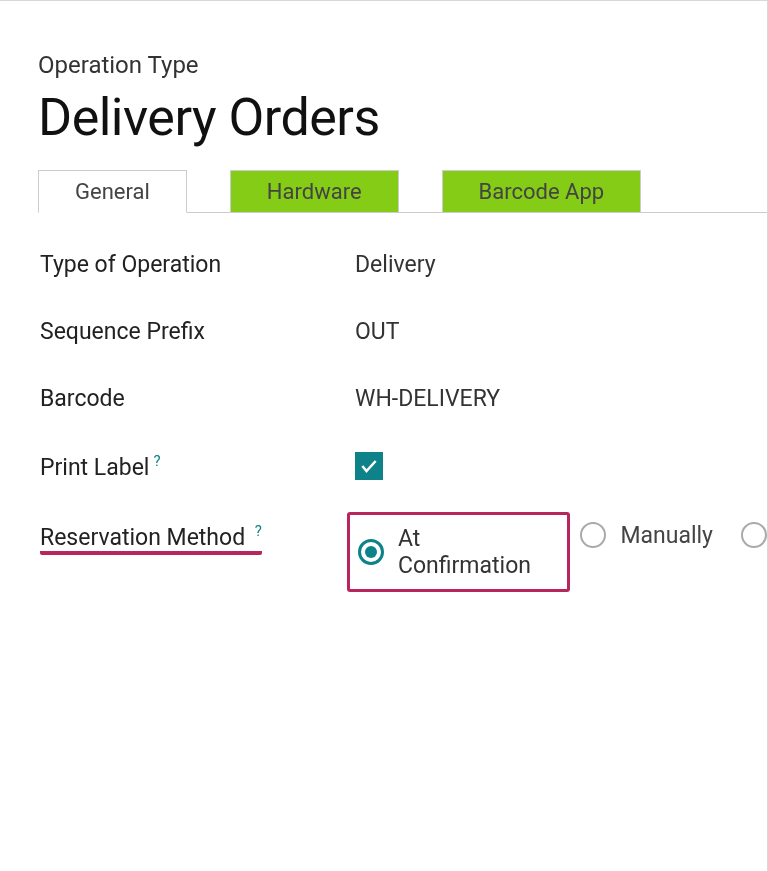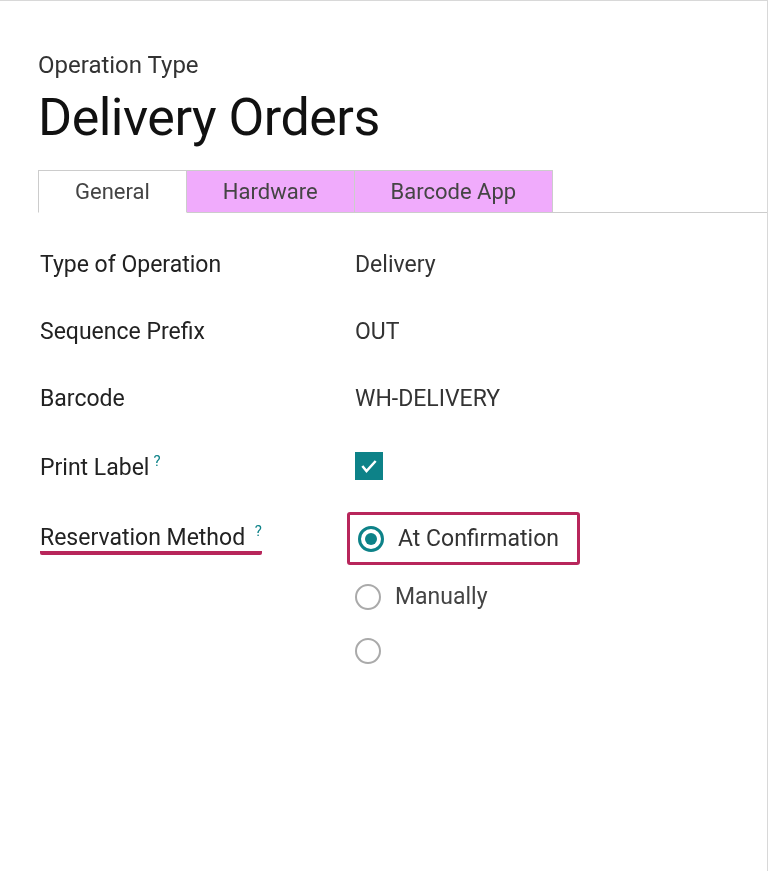--- a/index.html
+++ b/index.html
@@ -45,21 +45,22 @@
       margin-right: -1px;
       position: relative;
     }
     .tab.active {
       background: #fff;
       border-bottom: 1px solid #fff;
       margin-bottom: -1px;
       z-index: 1;
     }
     .tab:not(.active) {
-      background: #f0abfc;
+      background: #84cc16;
+      margin-left: 44px;
     }
     .form {
       padding-left: 2px;
     }
     .row {
       display: flex;
       align-items: flex-start;
       margin-bottom: 40px;
     }
     .label {
@@ -93,26 +94,25 @@
     }
     .checkbox svg {
       width: 20px;
       height: 20px;
       stroke: #fff;
       stroke-width: 3;
       fill: none;
     }
     .radio-group {
       display: flex;
-      flex-direction: column;
+      flex-direction: row;
       gap: 28px;
     }
     .radio-option {
       display: flex;
-      align-items: center;
       gap: 14px;
       cursor: pointer;
       font-size: 23px;
       color: #444;
     }
     .radio {
       width: 26px;
       height: 26px;
       border-radius: 50%;
       border: 2.5px solid #aaa;

